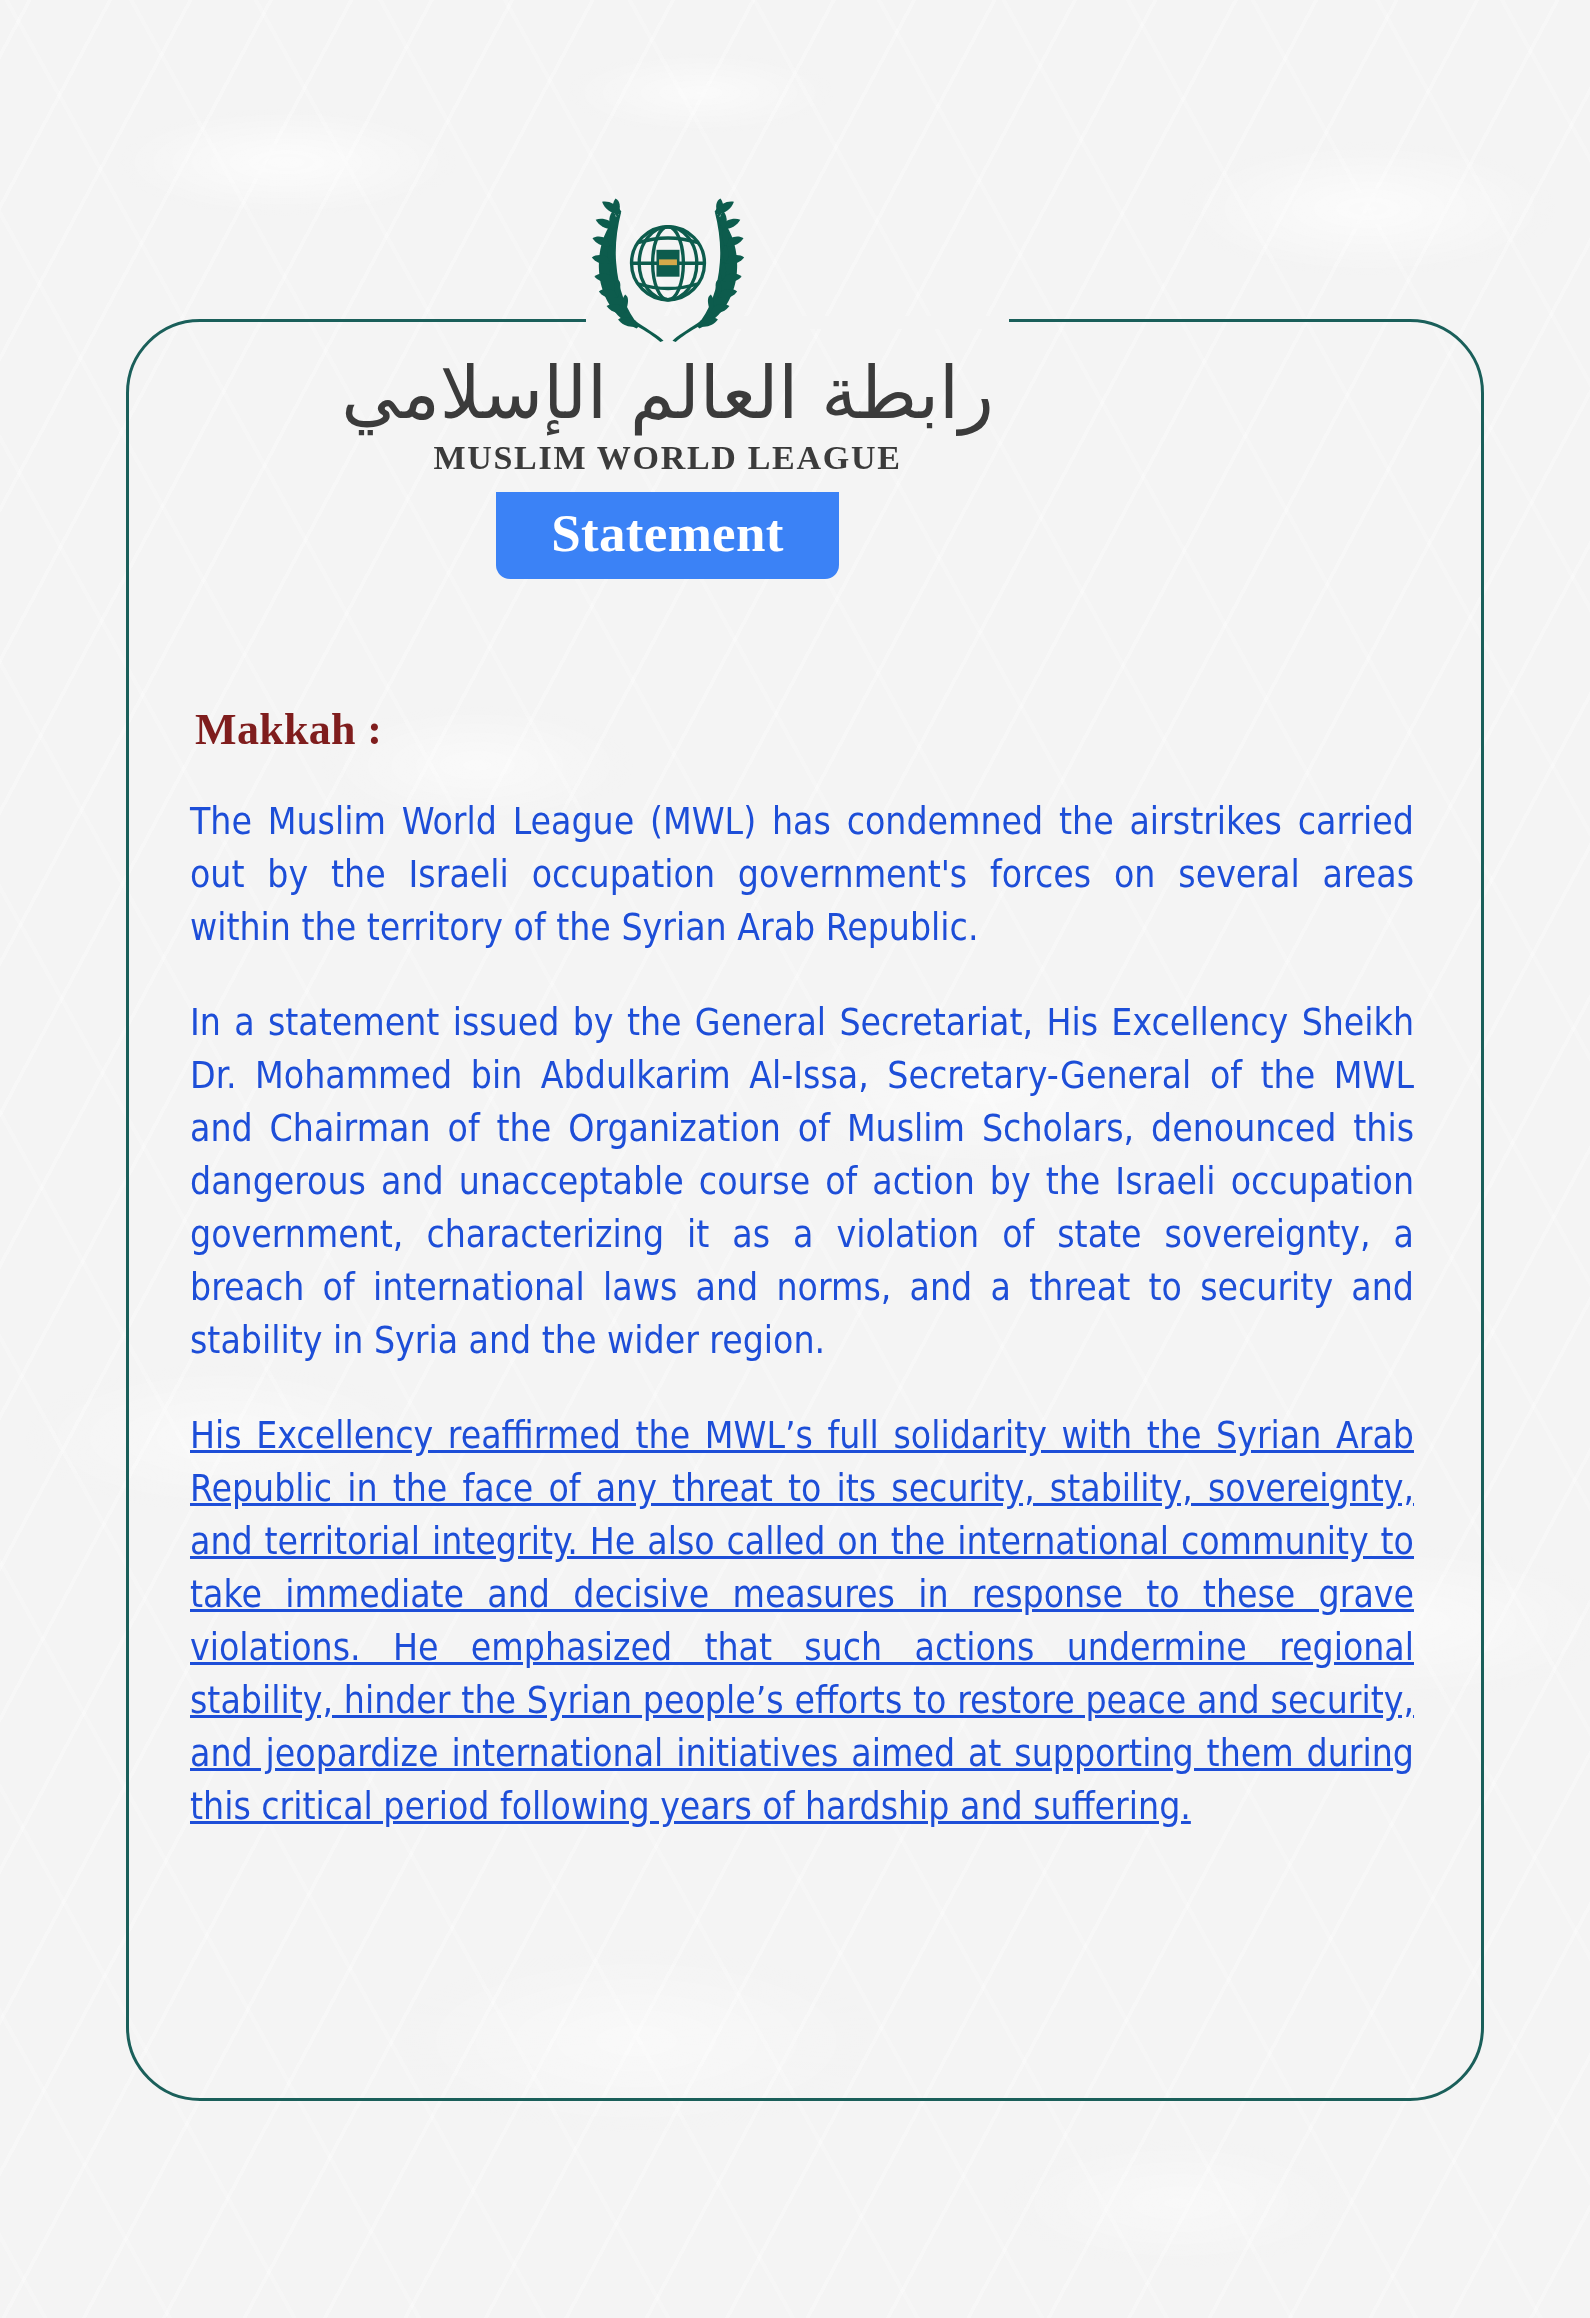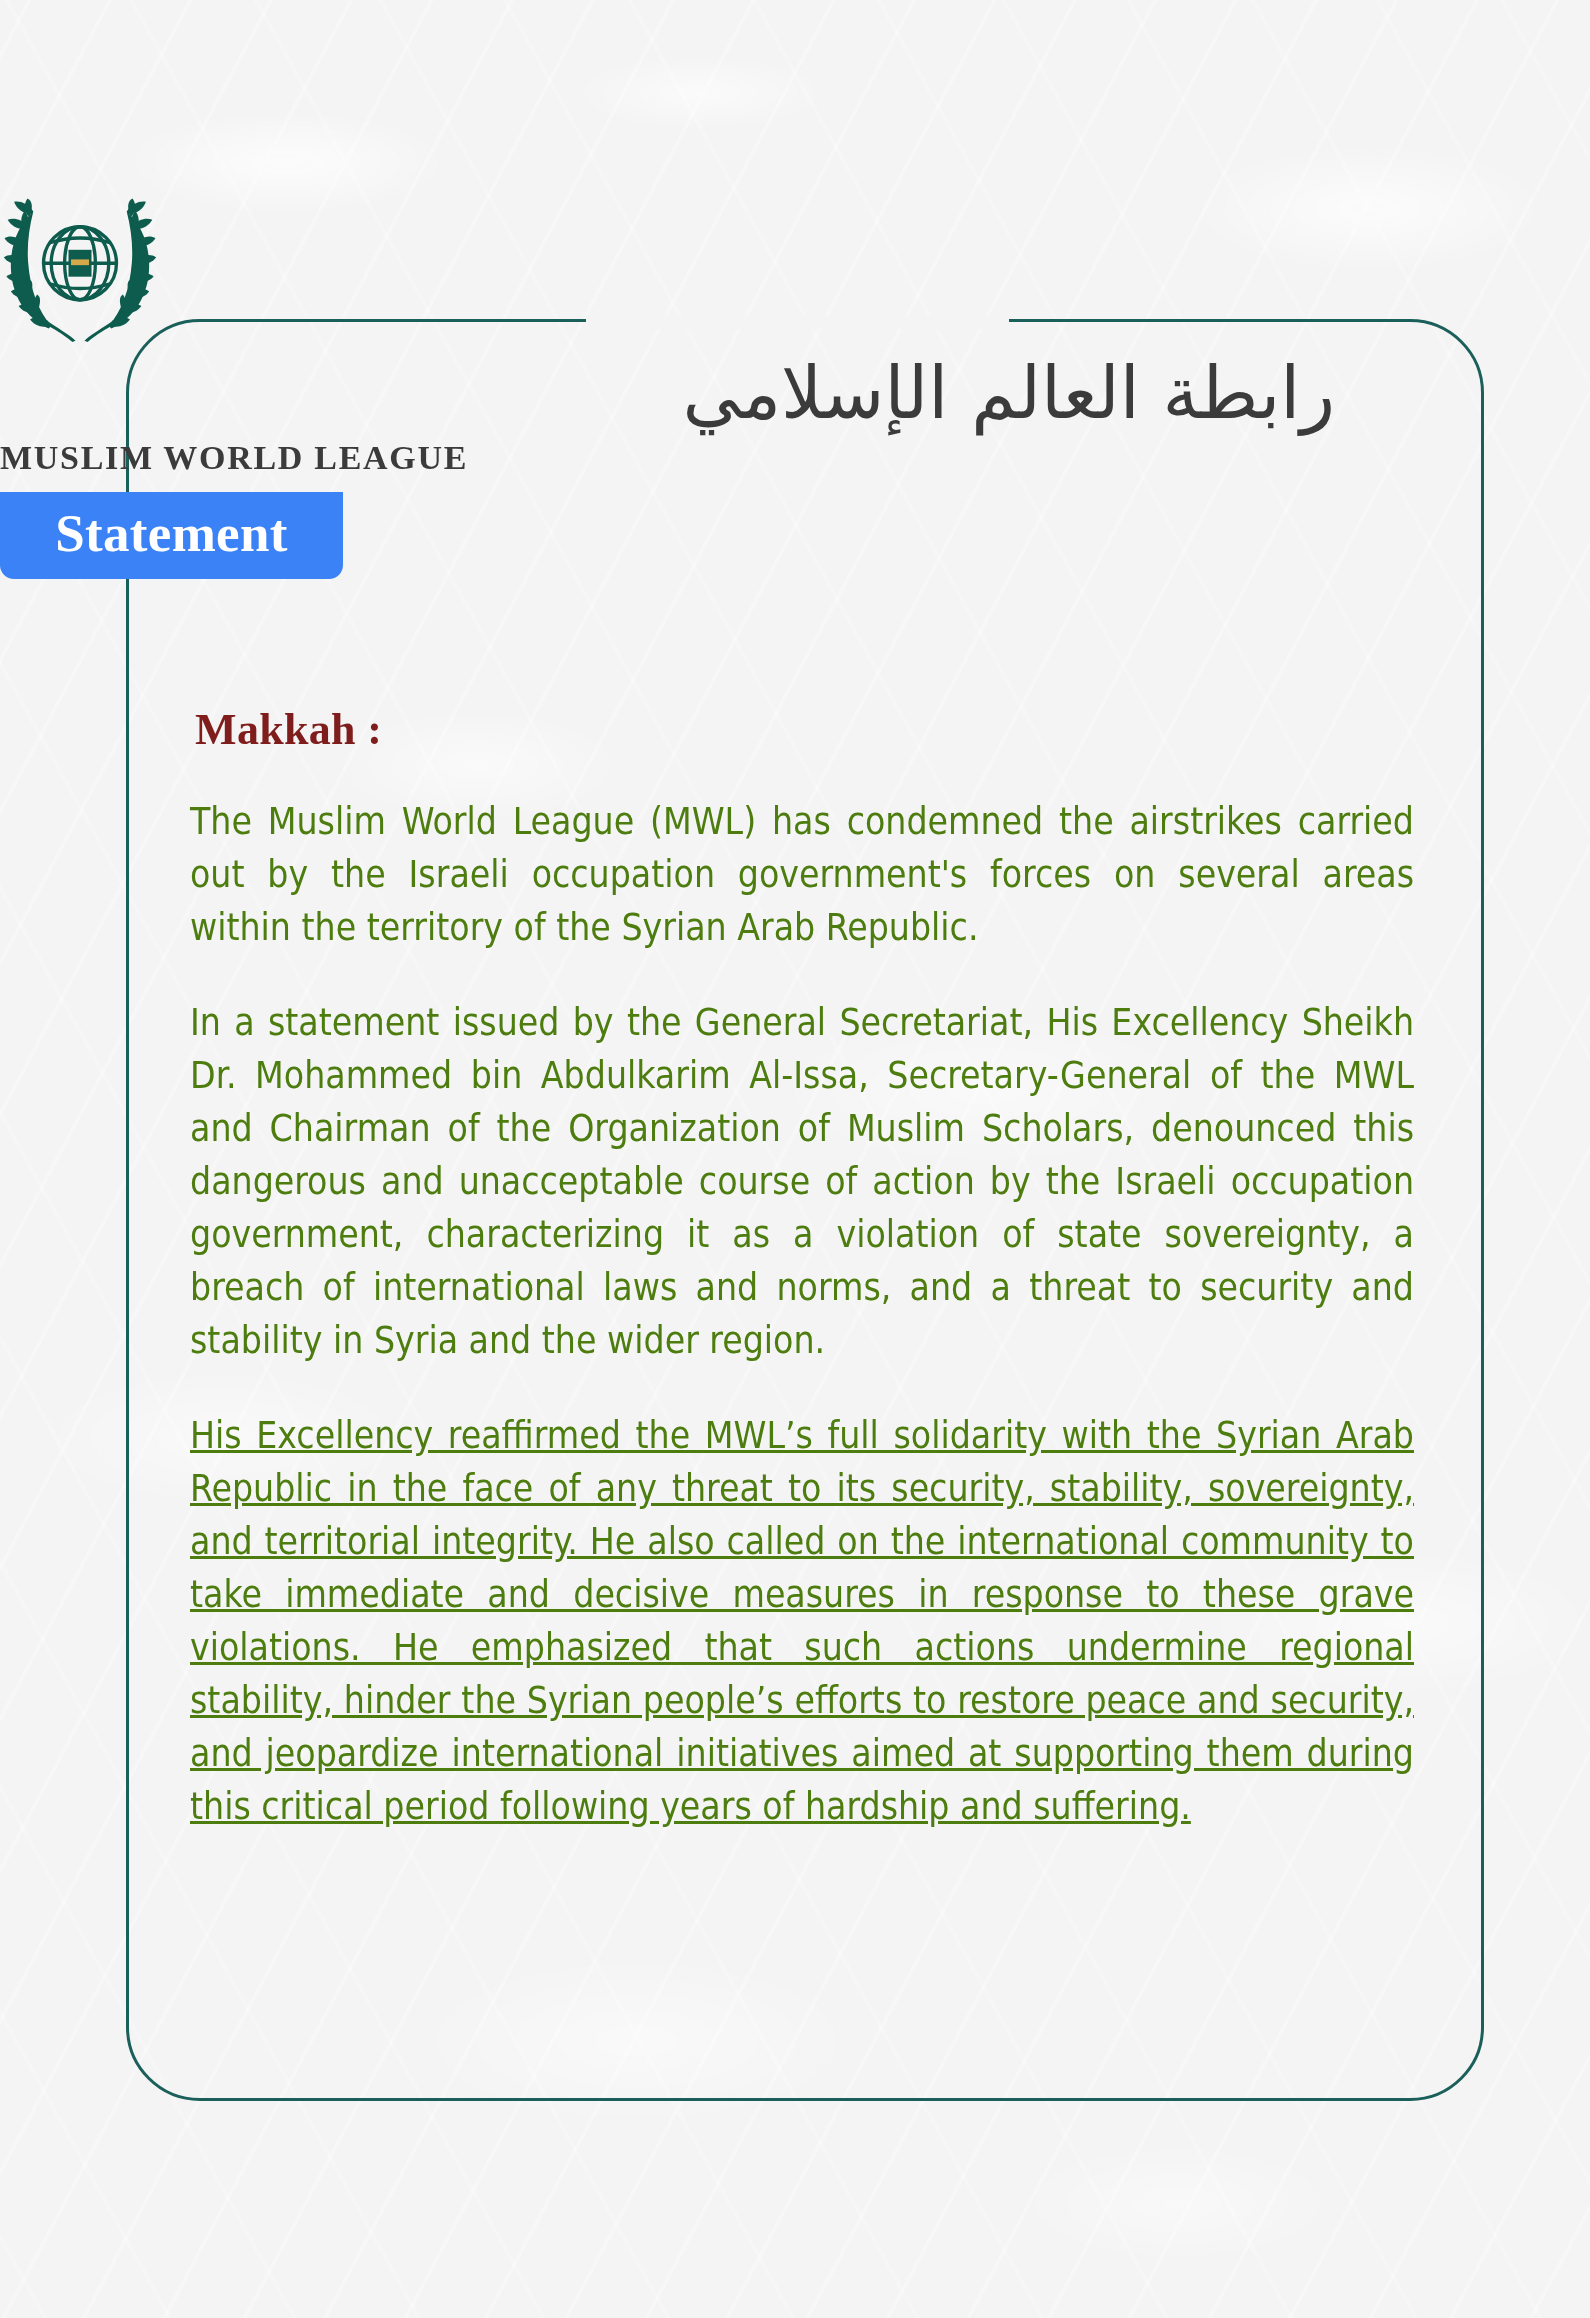--- a/index.html
+++ b/index.html
@@ -39,20 +39,21 @@
 
   
   #header {
     position: absolute;
     left: 0;
     top: 0;
     width: 1335px;
     z-index: 4;
     display: flex;
     flex-direction: column;
+    align-items: center;
   }
 
   #emblem {
     margin-top: 196px;
     width: 160px;
     height: 146px;
     display: block;
   }
 
   #wordmark-arabic {
@@ -137,21 +138,21 @@
     color: #7f1d1d;
     letter-spacing: 0.3px;
     margin-left: 5.1px;
     margin-bottom: 40px;
   }
 
   .paragraph {
     font-family: "DejaVu Sans Condensed", "Liberation Sans Narrow", "Liberation Sans", sans-serif;
     font-size: 37px;
     line-height: 53px;
-    color: #4d7c0f;
+    color: #1d4ed8;
     text-align: justify;
     text-justify: inter-word;
     margin-bottom: 42px;
     font-stretch: condensed;
   }
   .paragraph:last-child { margin-bottom: 0; text-decoration: underline; }
 </style>
 </head>
 <body>
 

